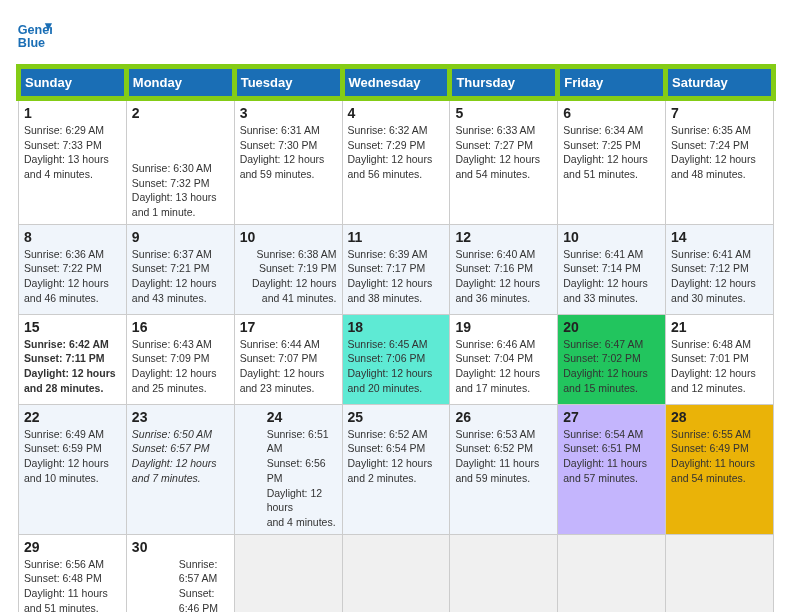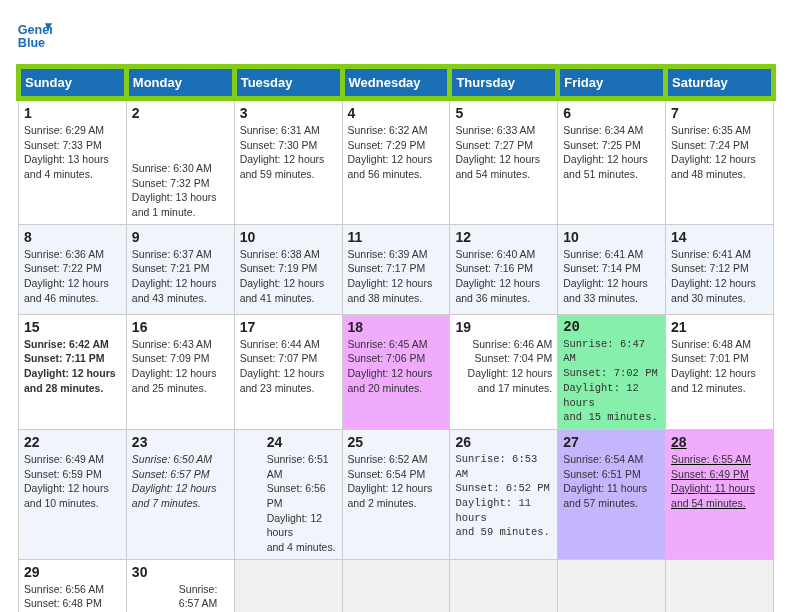--- a/index.html
+++ b/index.html
@@ -165,21 +165,21 @@
         </td>
         <td style="background: rgb(240, 245, 251);">
           <span class="day-num">9</span>
           <div class="cell-text" style="white-space: pre-line;">Sunrise: 6:37 AM
 Sunset: 7:21 PM
 Daylight: 12 hours
 and 43 minutes.</div>
         </td>
         <td style="background: rgb(240, 245, 251);">
           <span class="day-num">10</span>
-          <div class="cell-text" style="white-space: pre-line;">Sunrise: 6:38 AM
+          <div class="cell-text" style="white-space: pre-line; text-align: right;">Sunrise: 6:38 AM
 Sunset: 7:19 PM
 Daylight: 12 hours
 and 41 minutes.</div>
         </td>
         <td style="background: rgb(240, 245, 251);">
           <span class="day-num">11</span>
           <div class="cell-text" style="white-space: pre-line;">Sunrise: 6:39 AM
 Sunset: 7:17 PM
 Daylight: 12 hours
 and 38 minutes.</div>
@@ -221,35 +221,35 @@
 Daylight: 12 hours
 and 25 minutes.</div>
         </td>
         <td style="background: rgb(255, 255, 255);">
           <span class="day-num">17</span>
           <div class="cell-text" style="white-space: pre-line;">Sunrise: 6:44 AM
 Sunset: 7:07 PM
 Daylight: 12 hours
 and 23 minutes.</div>
         </td>
-        <td style="background: #f0abfc;">
+        <td style="background: #5eead4;">
           <span class="day-num">18</span>
           <div class="cell-text" style="white-space: pre-line;">Sunrise: 6:45 AM
 Sunset: 7:06 PM
 Daylight: 12 hours
 and 20 minutes.</div>
         </td>
         <td style="background: rgb(255, 255, 255);">
           <span class="day-num">19</span>
-          <div class="cell-text" style="white-space: pre-line; text-align: right;">Sunrise: 6:46 AM
+          <div class="cell-text" style="white-space: pre-line;">Sunrise: 6:46 AM
 Sunset: 7:04 PM
 Daylight: 12 hours
 and 17 minutes.</div>
         </td>
-        <td style="background: #86efac; font-family: Liberation Mono, monospace;">
+        <td style="background: #22c55e;">
           <span class="day-num">20</span>
           <div class="cell-text" style="white-space: pre-line;">Sunrise: 6:47 AM
 Sunset: 7:02 PM
 Daylight: 12 hours
 and 15 minutes.</div>
         </td>
         <td style="background: rgb(255, 255, 255);">
           <span class="day-num">21</span>
           <div class="cell-text" style="white-space: pre-line;">Sunrise: 6:48 AM
 Sunset: 7:01 PM
@@ -281,33 +281,33 @@
         </td>
         <td style="background: rgb(240, 245, 251);">
           <span class="day-num">25</span>
           <div class="cell-text" style="white-space: pre-line;">Sunrise: 6:52 AM
 Sunset: 6:54 PM
 Daylight: 12 hours
 and 2 minutes.</div>
         </td>
         <td style="background: rgb(240, 245, 251);">
           <span class="day-num">26</span>
-          <div class="cell-text" style="white-space: pre-line; font-family: Liberation Mono, monospace;">Sunrise: 6:53 AM
+          <div class="cell-text" style="white-space: pre-line;">Sunrise: 6:53 AM
 Sunset: 6:52 PM
 Daylight: 11 hours
 and 59 minutes.</div>
         </td>
         <td style="background: #c4b5fd;">
           <span class="day-num">27</span>
           <div class="cell-text" style="white-space: pre-line;">Sunrise: 6:54 AM
 Sunset: 6:51 PM
 Daylight: 11 hours
 and 57 minutes.</div>
         </td>
-        <td style="background: #f0abfc; text-decoration: underline;">
+        <td style="background: #eab308;">
           <span class="day-num">28</span>
           <div class="cell-text" style="white-space: pre-line;">Sunrise: 6:55 AM
 Sunset: 6:49 PM
 Daylight: 11 hours
 and 54 minutes.</div>
         </td>
       </tr>
       <tr>
         <td style="background: rgb(255, 255, 255);">
           <span class="day-num">29</span>

